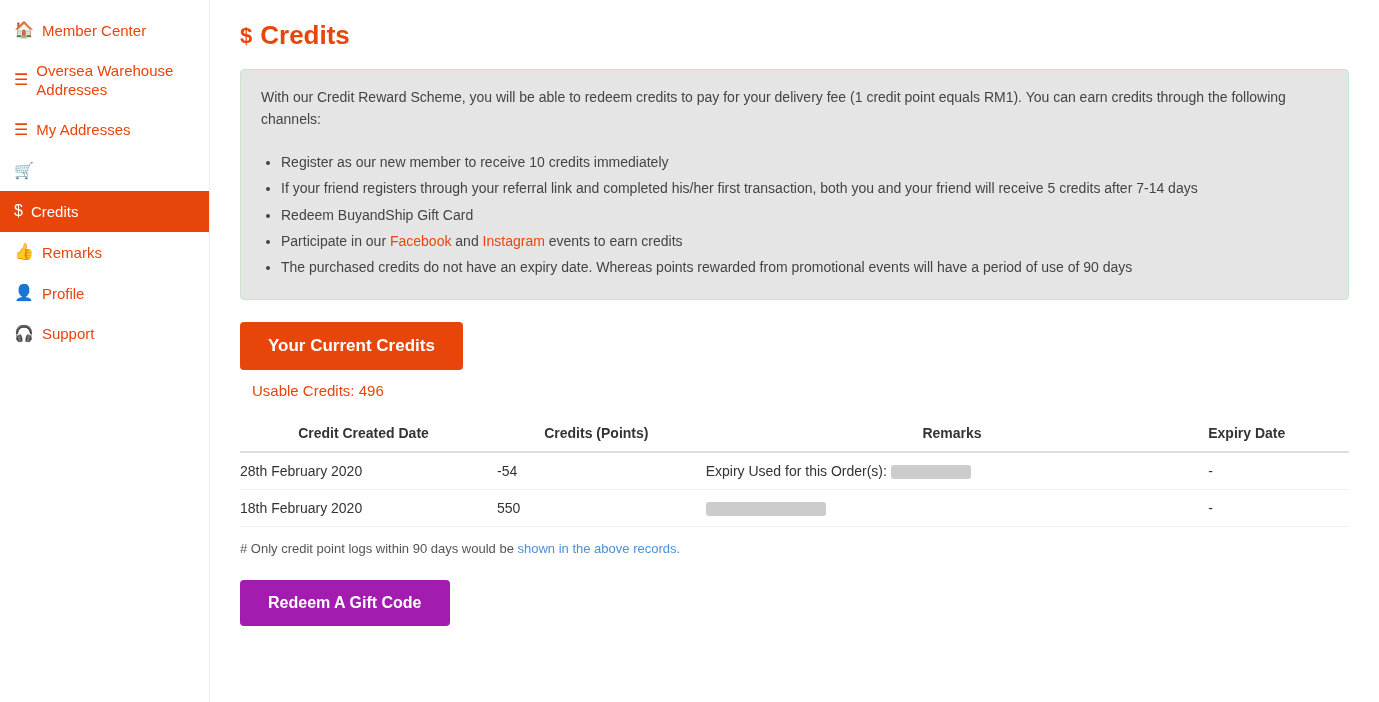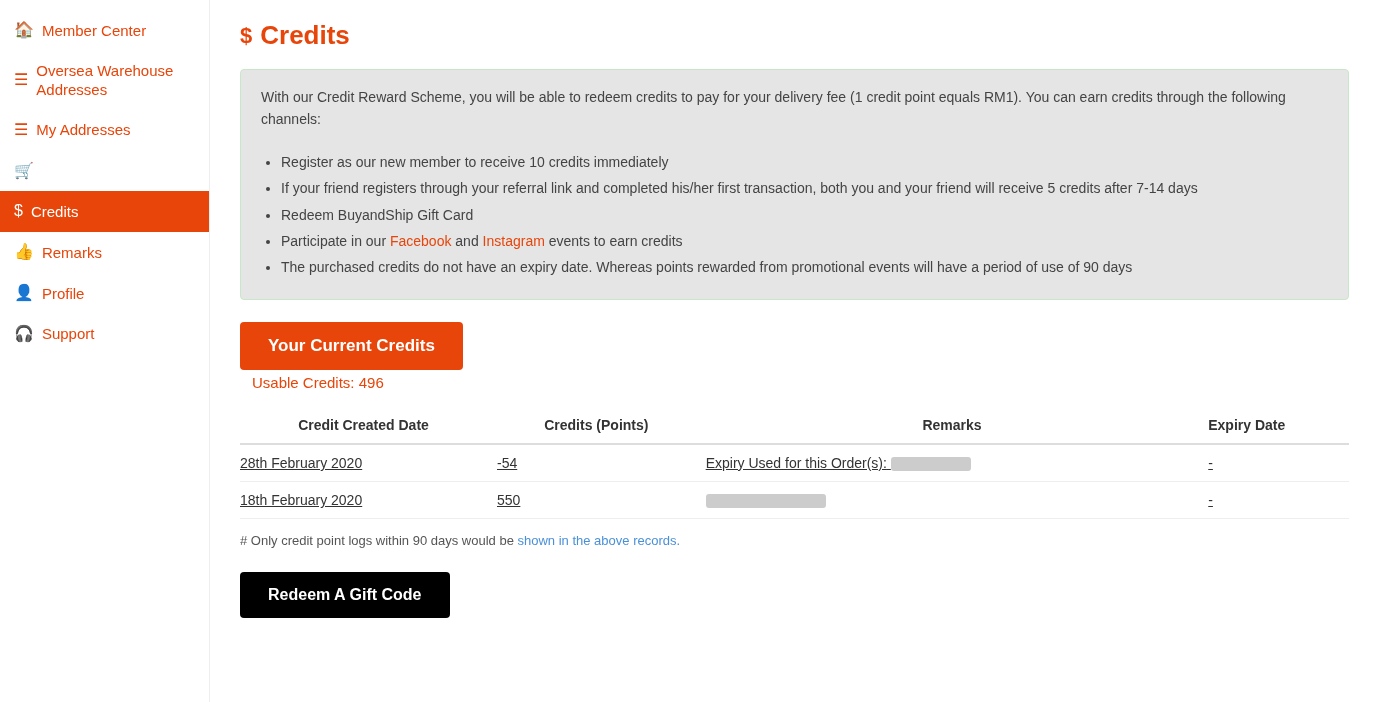--- a/index.html
+++ b/index.html
@@ -73,21 +73,21 @@
     
     .current-credits-btn {
       background: #e8450a;
       color: #fff;
       border: none;
       padding: 14px 28px;
       font-size: 17px;
       font-weight: bold;
       border-radius: 4px;
       cursor: pointer;
-      margin-bottom: 4px;
+      margin-bottom: 12px;
       display: inline-block;
     }
 
     
     .usable-credits {
       color: #e8450a;
       font-size: 15px;
       margin-bottom: 18px;
       margin-left: 12px;
     }
@@ -105,21 +105,20 @@
       padding: 8px 10px 10px 0;
       border-bottom: 2px solid #ddd;
       font-size: 14px;
     }
     .credits-table td {
       padding: 10px 10px 10px 0;
       border-bottom: 1px solid #eee;
       font-size: 14px;
       color: #333;
       vertical-align: middle;
-      text-decoration: underline;
     }
     .credits-table th:last-child,
     .credits-table td:last-child { text-align: left; padding-right: 0; }
 
     
     .redacted {
       display: inline-block;
       background: #ccc;
       height: 14px;
       border-radius: 3px;
@@ -130,21 +129,21 @@
     .note {
       font-size: 13px;
       color: #555;
       margin-bottom: 24px;
       margin-top: 12px;
     }
     .note span { color: #4a90d9; }
 
     
     .redeem-btn {
-      background: #000000;
+      background: #a21caf;
       color: #fff;
       border: none;
       padding: 14px 28px;
       font-size: 16px;
       font-weight: bold;
       border-radius: 4px;
       cursor: pointer;
       display: inline-block;
     }
   </style>

